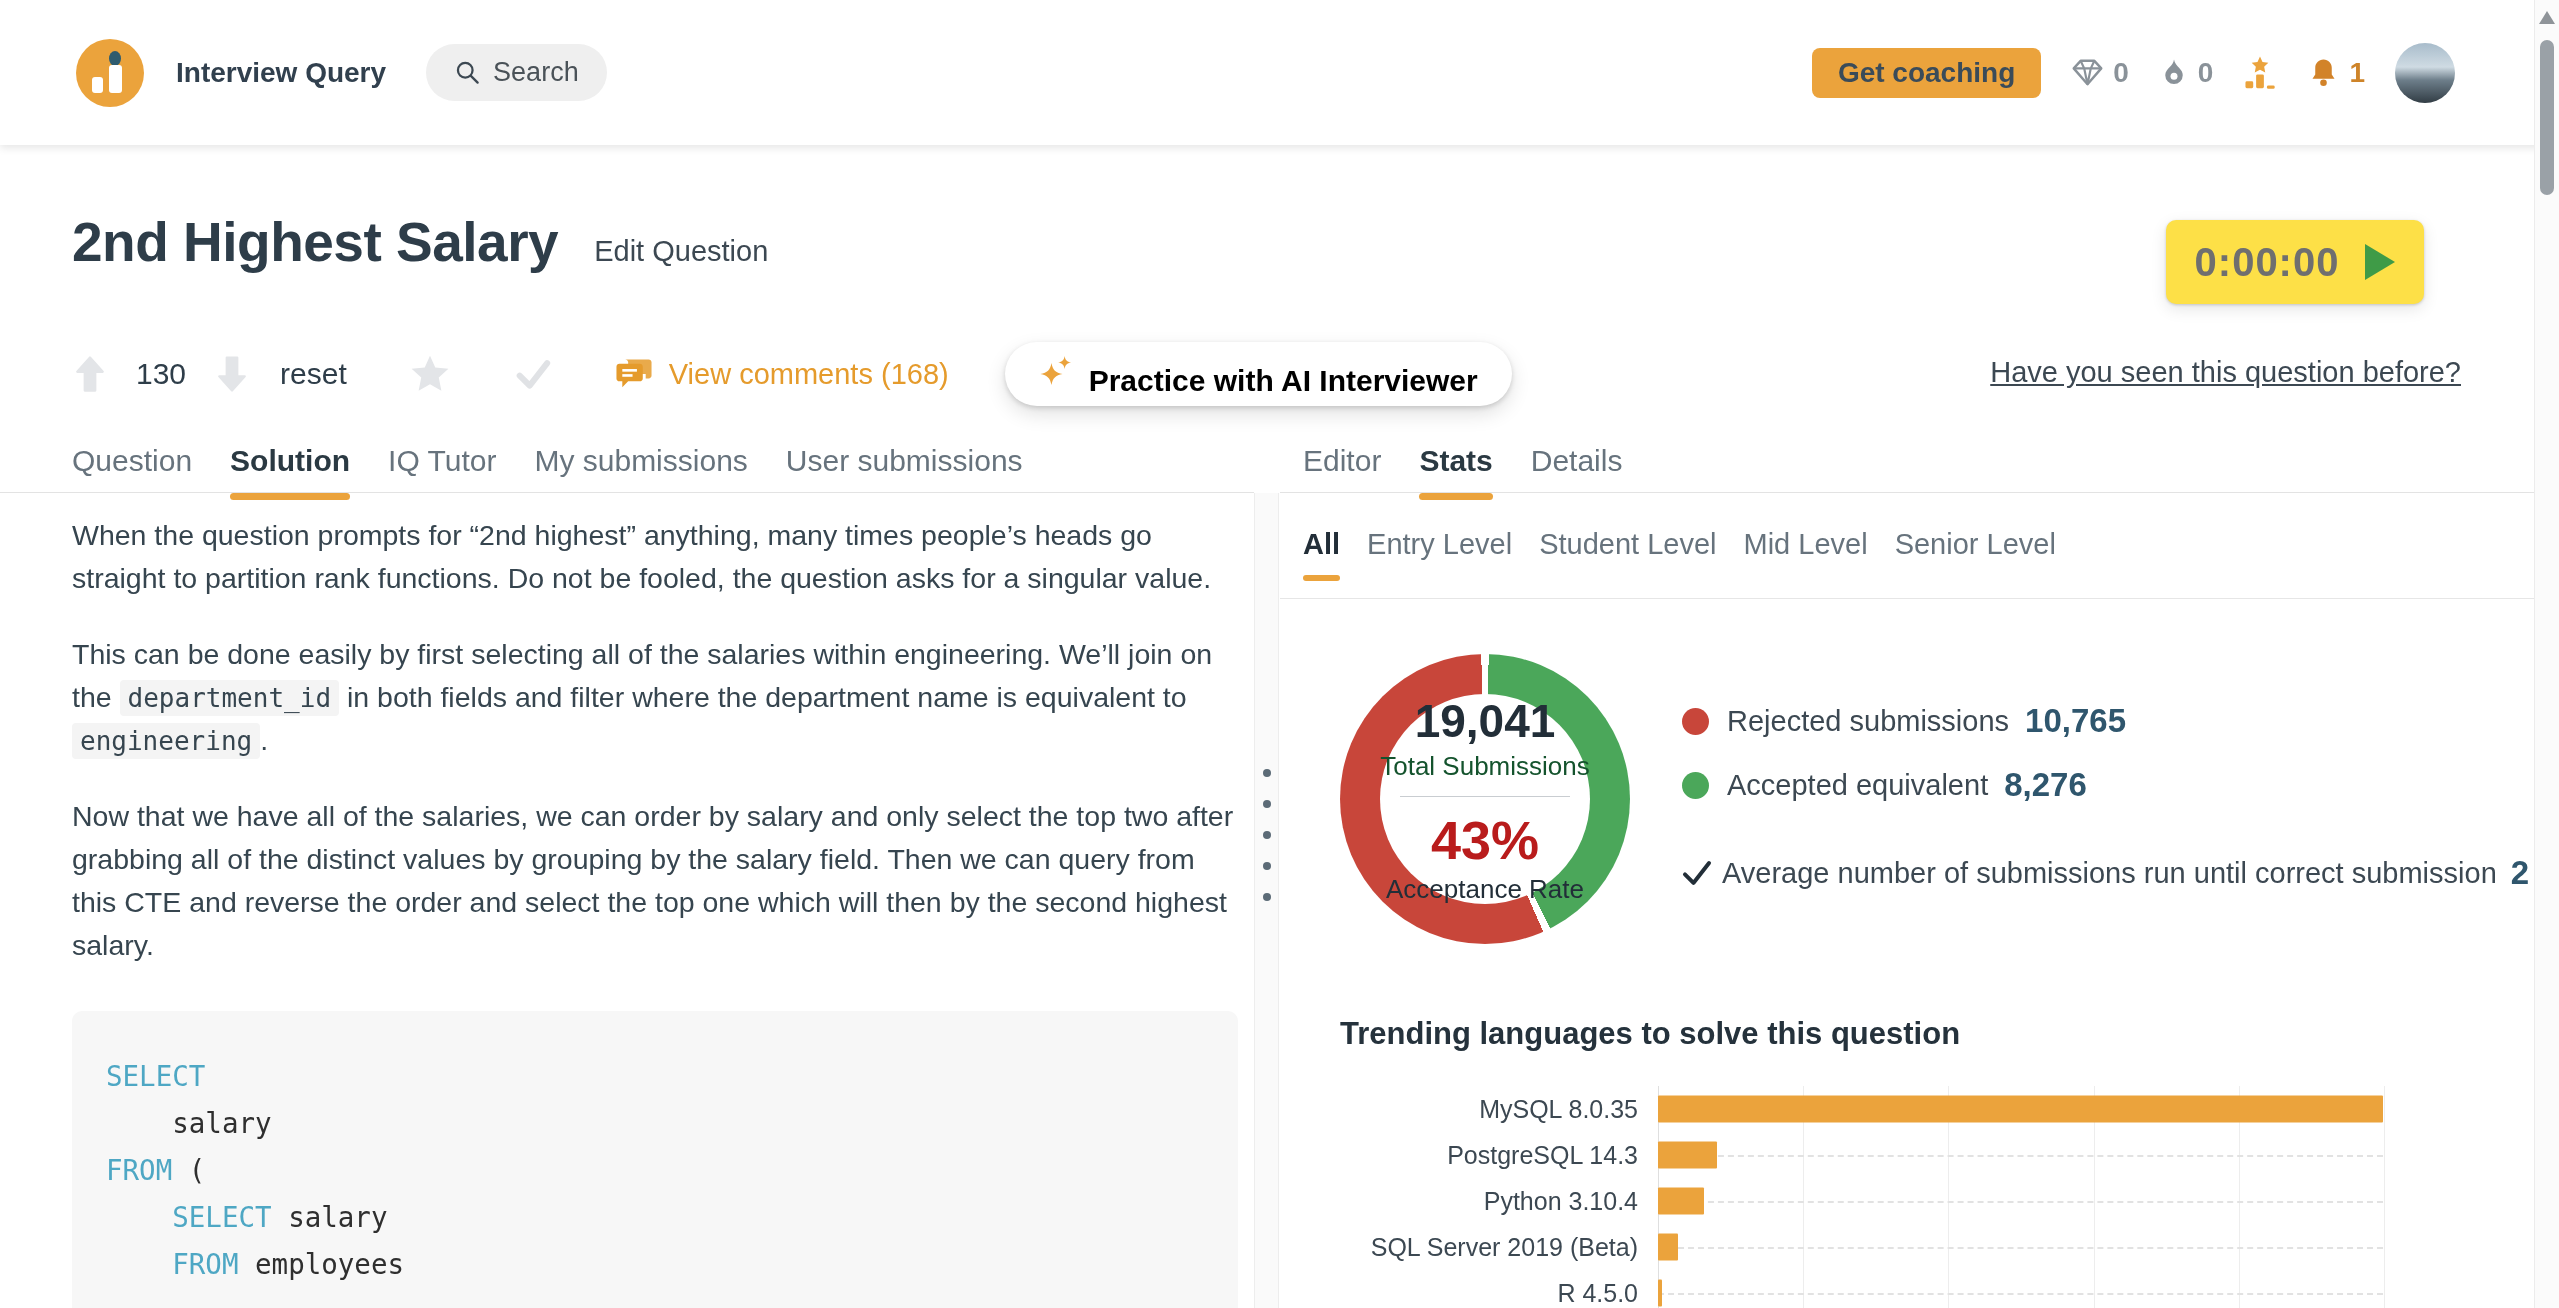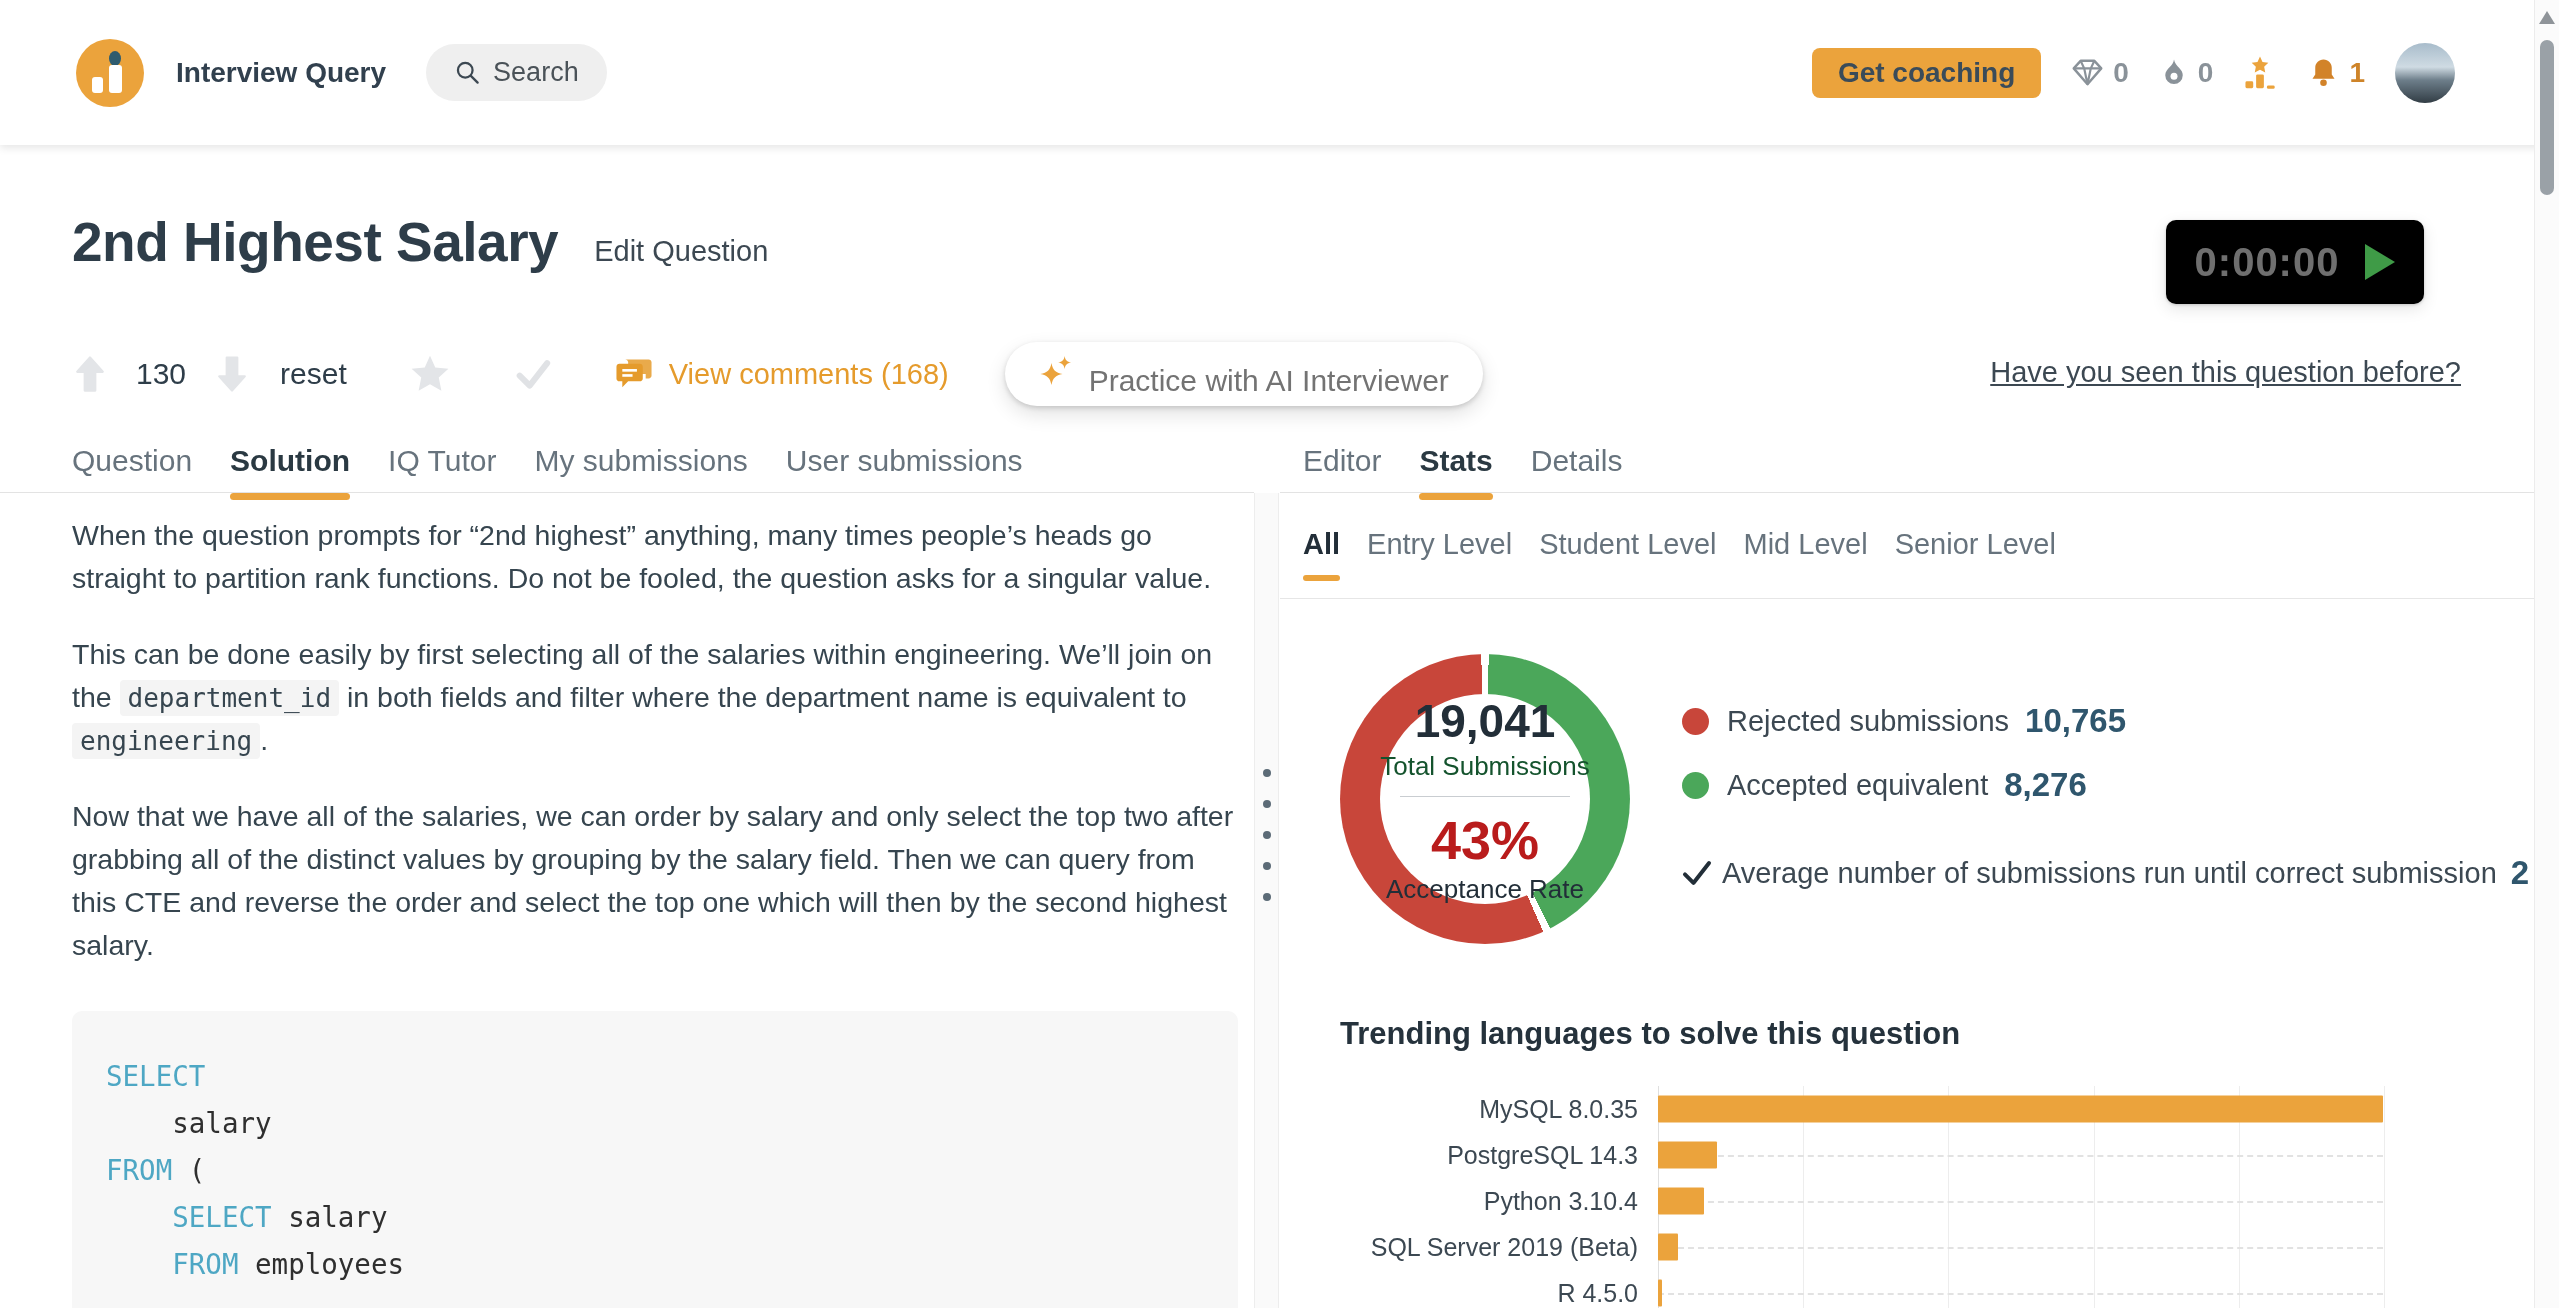--- a/index.html
+++ b/index.html
@@ -36,37 +36,37 @@
                border-left: 1px solid #ECECEC; z-index: 30; }
   .scroll-arrow { position: absolute; top: 11px; left: 50%; transform: translateX(-50%);
                   width: 0; height: 0; border-left: 8px solid transparent; border-right: 8px solid transparent;
                   border-bottom: 13px solid #8F9499; }
   .scroll-thumb { position: absolute; top: 40px; left: 5px; width: 14px; height: 155px; border-radius: 8px; background: #9AA1A7; }
 
   
   .title-row { position: absolute; left: 72px; top: 210px; display: flex; align-items: baseline; gap: 36px; }
   .page-title { font-size: 55px; font-weight: bold; color: #2E3D49; letter-spacing: -0.5px; }
   .edit-link { font-size: 29px; color: #3C4852; cursor: pointer; }
-  .timer-card { position: absolute; left: 2166px; top: 220px; width: 258px; height: 84px; border-radius: 10px; background: #000000;
+  .timer-card { position: absolute; left: 2166px; top: 220px; width: 258px; height: 84px; border-radius: 10px; background: #fde047;
                 box-shadow: 0 1px 3px rgba(0,0,0,0.18), 0 5px 16px rgba(0,0,0,0.10);
                 display: flex; align-items: center; justify-content: center; gap: 26px; }
   .timer-text { font-size: 40px; font-weight: bold; color: #6F6F6F; letter-spacing: 1px; }
   .play-icon { width: 0; height: 0; border-left: 30px solid #3F9B47; border-top: 18px solid transparent;
                border-bottom: 18px solid transparent; cursor: pointer; }
 
   
   .vote-row { position: absolute; left: 72px; top: 342px; height: 64px; display: flex; align-items: center; }
   .vote-count { font-size: 30px; color: #2E3D49; margin: 8px 28px; }
   .reset-label { font-size: 30px; color: #2E3D49; margin-left: 30px; cursor: pointer; }
   .icon-gap-lg { margin-left: 62px; }
   .comments-link { font-size: 29px; color: #E59B2C; margin-left: 16px; cursor: pointer; }
   .ai-pill { margin-left: 56px; background: #fff; border-radius: 999px; height: 64px; padding: 0 34px;
              display: flex; align-items: center; gap: 14px;
              box-shadow: 0 2px 5px rgba(0,0,0,0.15), 0 8px 20px rgba(0,0,0,0.12); cursor: pointer; }
-  .ai-pill-label { font-size: 30px; font-weight: normal; color: #737373; white-space: nowrap; margin-top: 14px; }
+  .ai-pill-label { font-size: 30px; font-weight: bold; color: #000000; white-space: nowrap; margin-top: 14px; }
   .seen-link { position: absolute; right: 98px; top: 356px; font-size: 29px; color: #3C4852;
                text-decoration: underline; cursor: pointer; }
 
   
   .left-tabs  { position: absolute; left: 72px;  top: 444px; display: flex; gap: 38px; }
   .right-tabs { position: absolute; left: 1303px; top: 444px; display: flex; gap: 38px; }
   .tab { font-size: 30px; color: #67737D; padding-bottom: 26px; position: relative; cursor: pointer; white-space: nowrap; }
   .tab.active { color: #2A3942; font-weight: bold; }
   .tab-underline { position: absolute; left: 0; right: 0; bottom: 4px; height: 7px; background: #EBA33C; border-radius: 4px; }
   .left-divider  { position: absolute; left: 0;     top: 492px; width: 1254px; height: 1px; background: #E3E3E3; }

